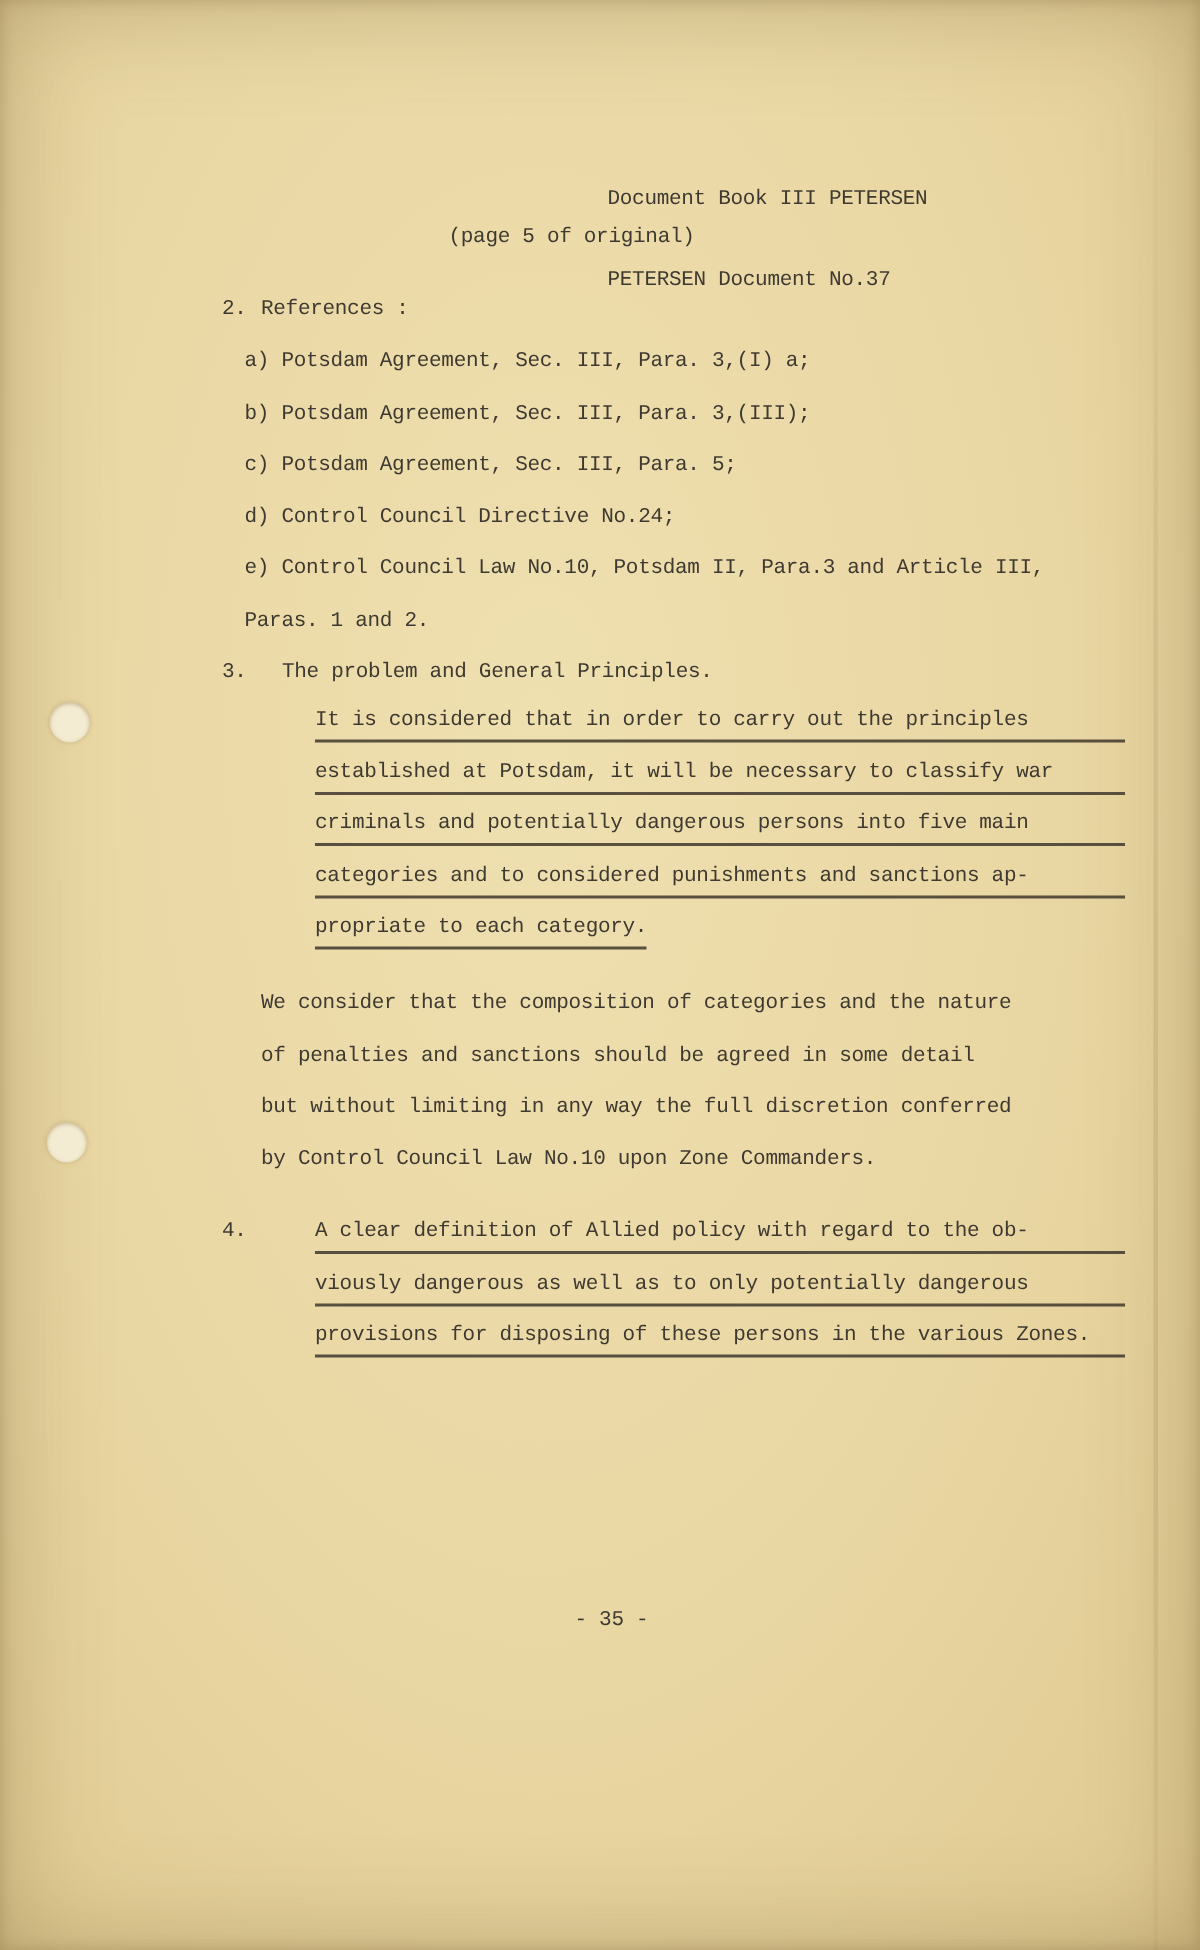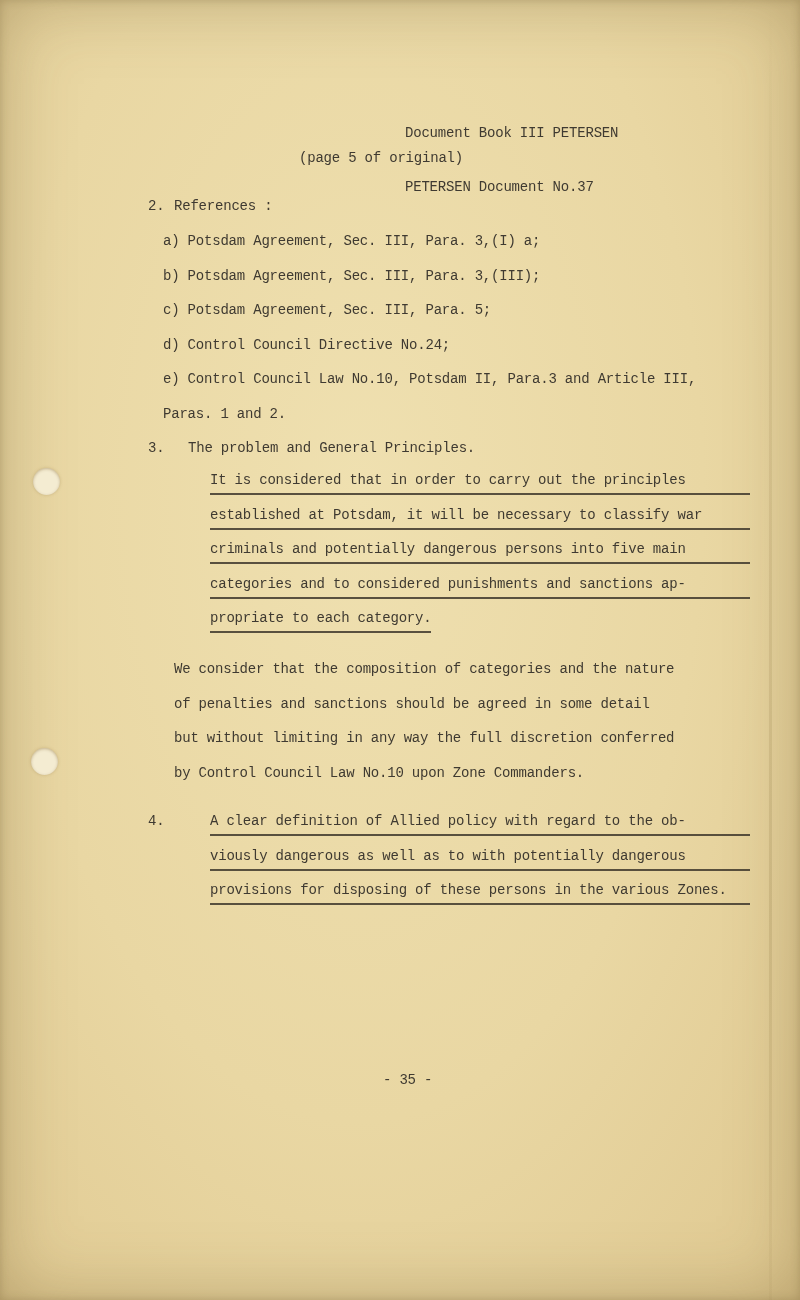--- a/index.html
+++ b/index.html
@@ -126,19 +126,19 @@
     <div class="line">We consider that the composition of categories and the nature</div>
     <div class="line">of penalties and sanctions should be agreed in some detail</div>
     <div class="line">but without limiting in any way the full discretion conferred</div>
     <div class="line">by Control Council Law No.10 upon Zone Commanders.</div>
   </div>
 
   <div class="abs sec-num num-4">4.</div>
 
   <div class="abs s4u">
     <div class="line"><span class="u full">A clear definition of Allied policy with regard to the ob-</span></div>
-    <div class="line"><span class="u full">viously dangerous as well as to with potentially dangerous</span></div>
+    <div class="line"><span class="u full">viously dangerous as well as to only potentially dangerous</span></div>
     <div class="line"><span class="u full">provisions for disposing of these persons in the various Zones.</span></div>
   </div>
 
   <div class="abs footer">- 35 -</div>
 
 </div>
 
 </body></html>

